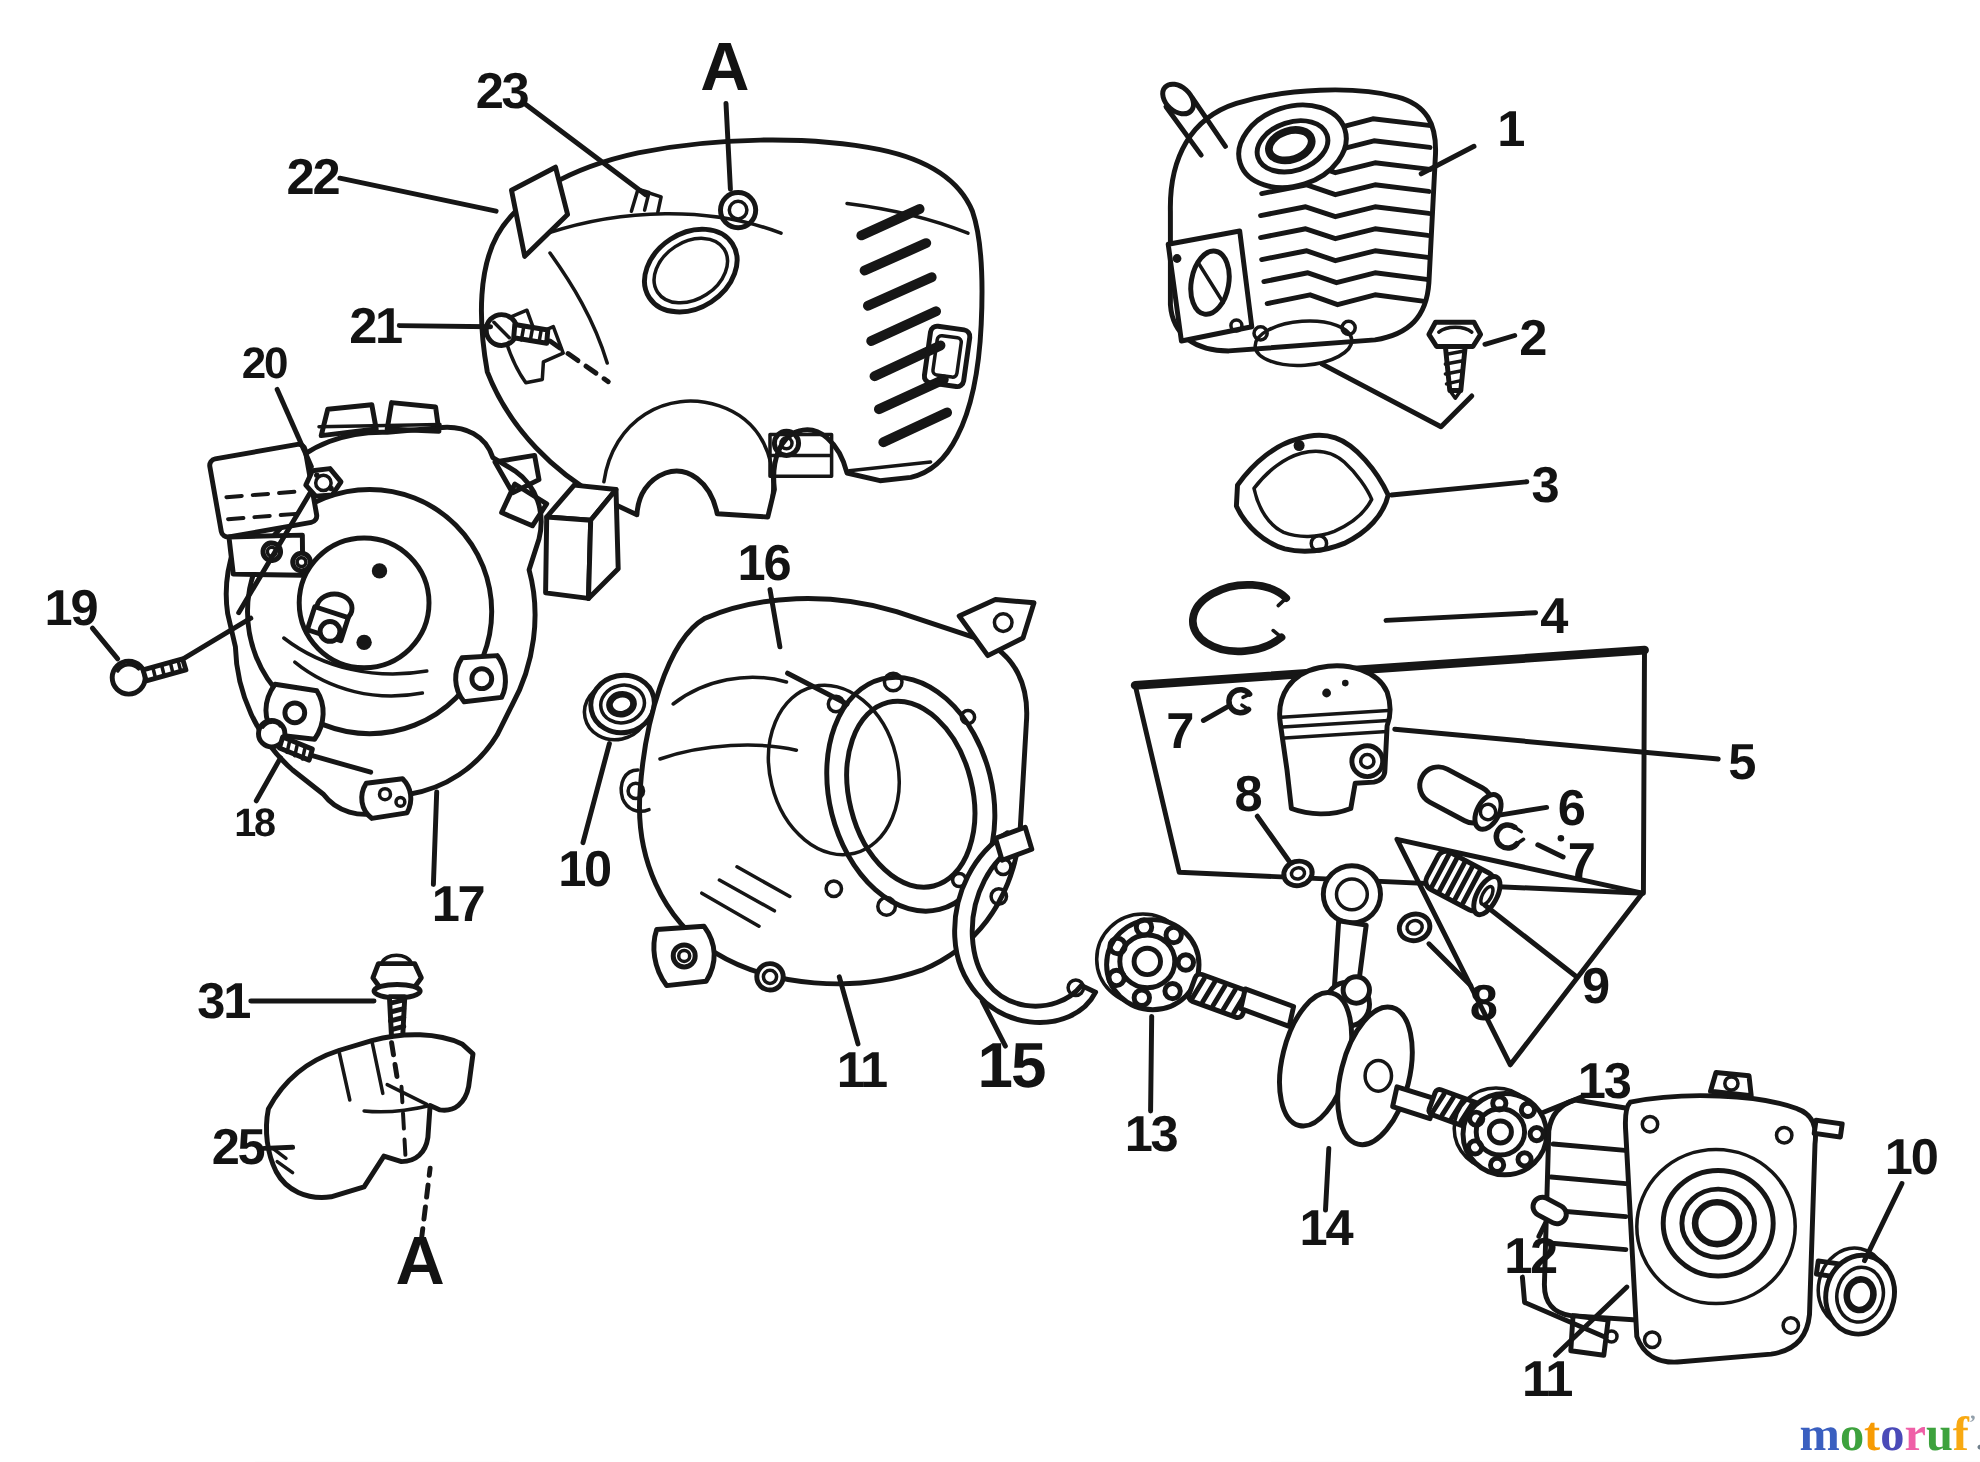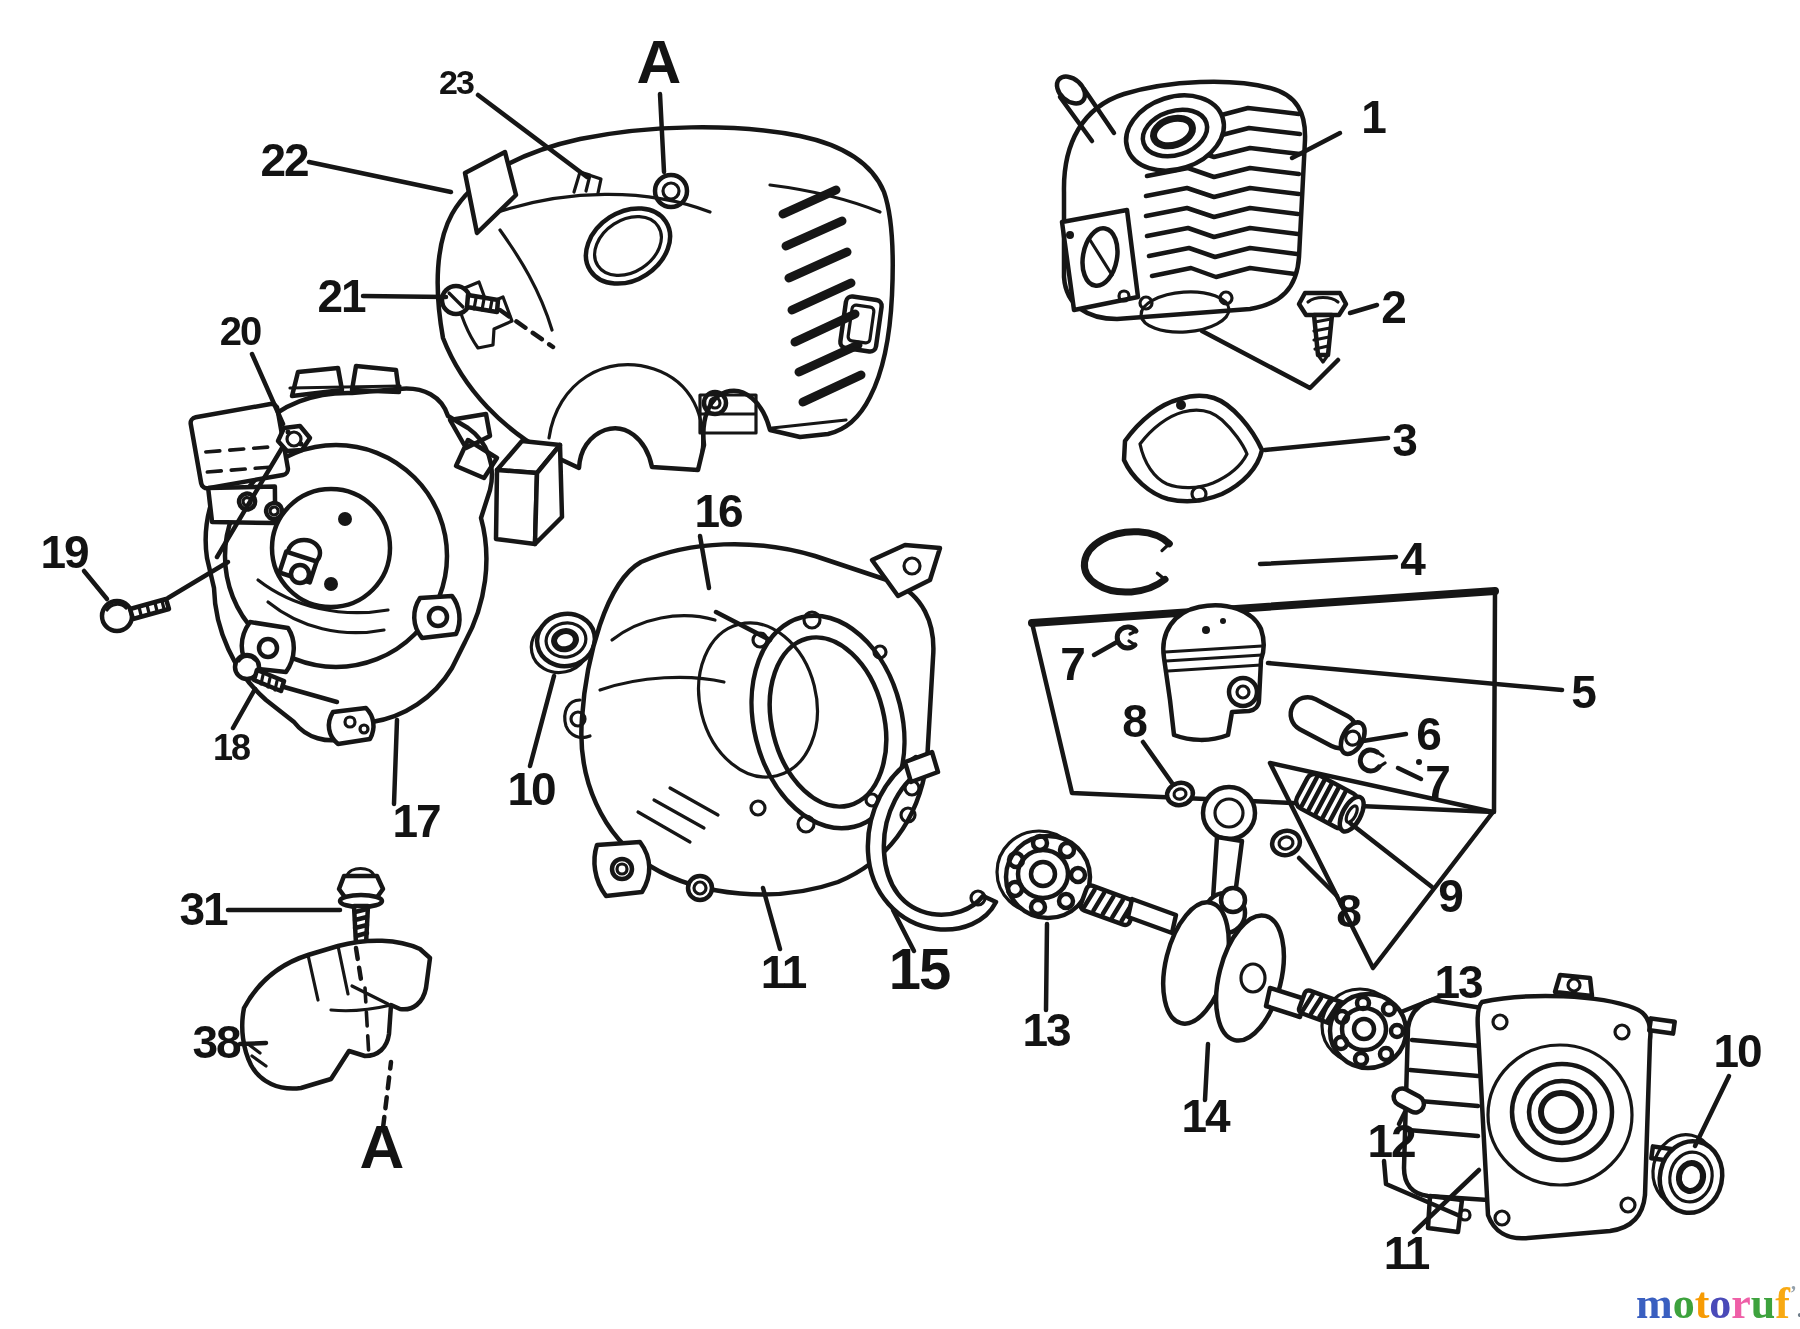--- a/index.html
+++ b/index.html
@@ -520,25 +520,25 @@
     <div class="callout" style="left: 1450px; top: 896px; font-size: 46px;">9</div>
     <div class="callout" style="left: 531px; top: 789px; font-size: 46px;">10</div>
     <div class="callout" style="left: 1737px; top: 1051px; font-size: 46px;">10</div>
     <div class="callout" style="left: 783px; top: 972px; font-size: 46px;">11</div>
     <div class="callout" style="left: 1406px; top: 1253px; font-size: 46px;">11</div>
     <div class="callout" style="left: 1391px; top: 1141px; font-size: 46px;">12</div>
     <div class="callout" style="left: 1046px; top: 1030px; font-size: 46px;">13</div>
     <div class="callout" style="left: 1458px; top: 982px; font-size: 46px;">13</div>
     <div class="callout" style="left: 1205px; top: 1116px; font-size: 46px;">14</div>
     <div class="callout" style="left: 919px; top: 969px; font-size: 58px;">15</div>
-    <div class="callout" style="left: 694px; top: 511px; font-size: 46px; margin-left: 24px;">16</div>
+    <div class="callout" style="left: 694px; top: 511px; font-size: 46px;">16</div>
     <div class="callout" style="left: 416px; top: 821px; font-size: 46px;">17</div>
     <div class="callout" style="left: 231px; top: 748px; font-size: 36px;">18</div>
     <div class="callout" style="left: 64px; top: 552px; font-size: 46px;">19</div>
     <div class="callout" style="left: 240px; top: 331px; font-size: 40px;">20</div>
     <div class="callout" style="left: 341px; top: 296px; font-size: 46px;">21</div>
     <div class="callout" style="left: 284px; top: 160px; font-size: 46px;">22</div>
-    <div class="callout" style="left: 456px; top: 82px; font-size: 34px;">23</div>
+    <div class="callout" style="left: 456px; top: 82px; font-size: 46px;">23</div>
     <div class="callout" style="left: 203px; top: 909px; font-size: 46px;">31</div>
-    <div class="callout" style="left: 216px; top: 1042px; font-size: 46px;">38</div>
+    <div class="callout" style="left: 216px; top: 1042px; font-size: 46px;">25</div>
     <div class="callout" style="left: 658px; top: 62px; font-size: 62px;">A</div>
     <div class="callout" style="left: 381px; top: 1147px; font-size: 62px;">A</div>
   </div>
 
 </body></html>

